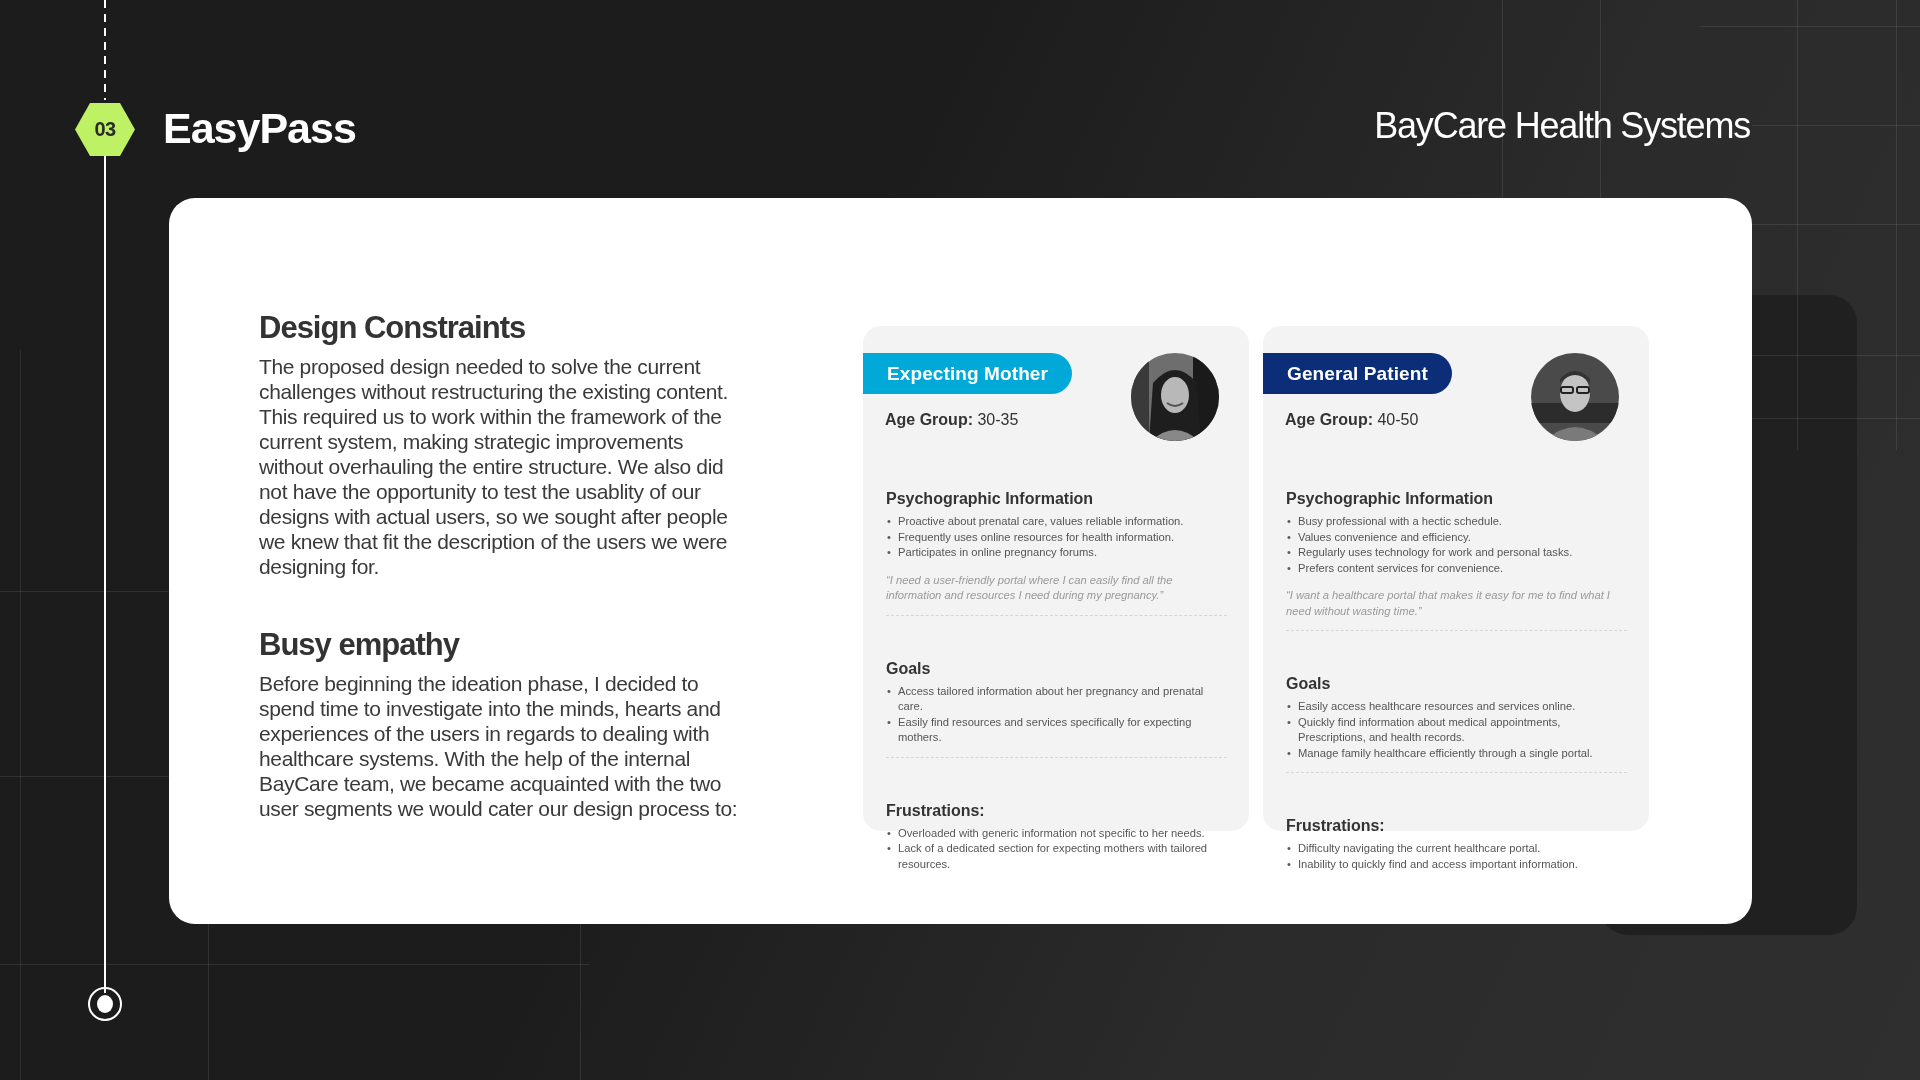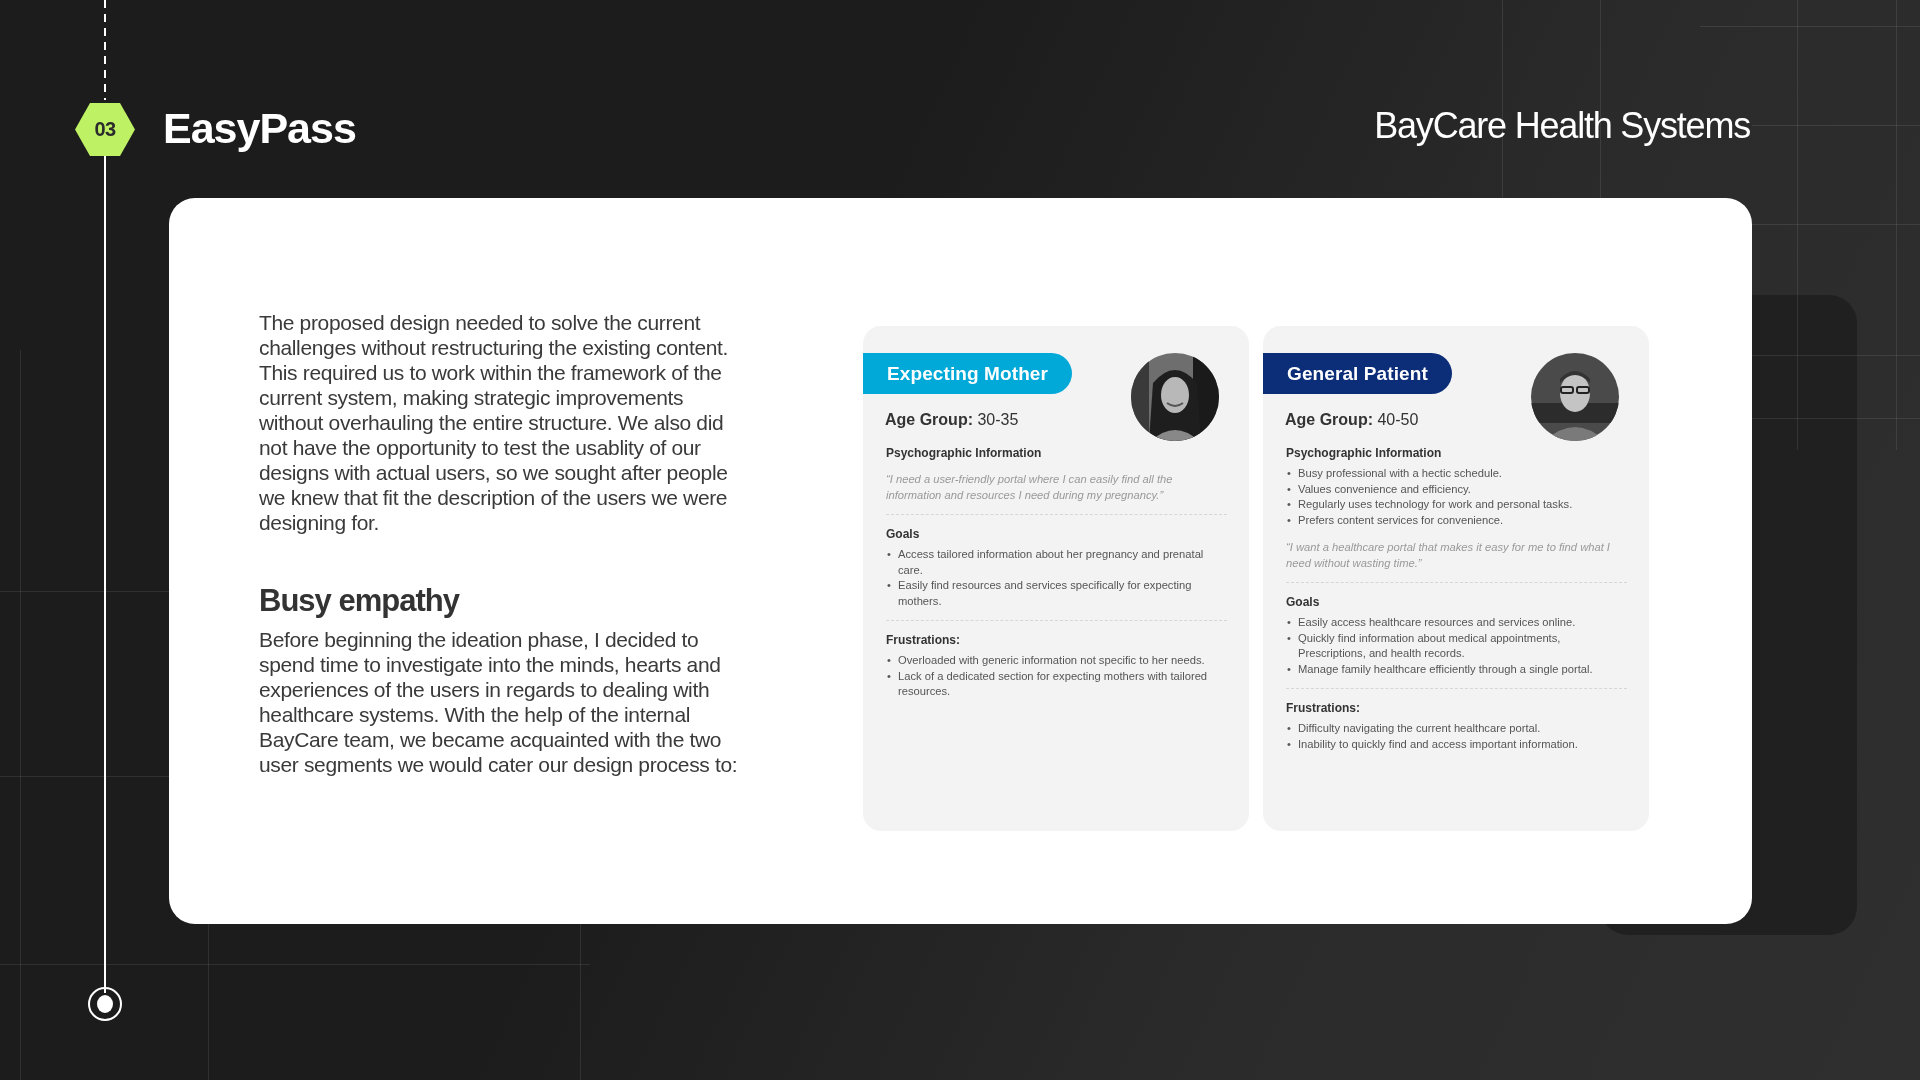--- a/index.html
+++ b/index.html
@@ -83,21 +83,21 @@
   }
   .persona-photo {
     position: absolute; right: 30px; top: 27px; width: 88px; height: 88px; border-radius: 50%;
     overflow: hidden;
   }
   .persona-age {
     position: absolute; left: 22px; top: 85px; font-size: 16px; color: #333;
   }
   .persona-age b { font-weight: 700; }
   .persona-content { position: absolute; left: 23px; top: 120px; right: 22px; }
-  .persona-subhead { font-size: 12px; font-weight: 700; color: #333; margin-bottom: 6px; }
+  .persona-subhead { font-size: 16px; font-weight: 700; color: #333; margin-bottom: 6px; margin-top: 44px; }
   .persona-list { list-style: none; font-size: 11.2px; line-height: 15.5px; color: #555; }
   .persona-list li { position: relative; padding-left: 12px; }
   .persona-list li::before { content: "•"; position: absolute; left: 1px; top: 0; color: #555; }
   .persona-quote {
     font-style: italic; font-size: 11.2px; line-height: 15.5px; color: #999; margin-top: 12px;
   }
   .persona-divider {
     border: none; border-top: 1px dashed #d6d6d6; margin: 11px 0 12px 0;
   }
 </style>
@@ -129,20 +129,21 @@
 <div class="timeline-end">
     <div class="dot"></div>
   </div>
 
 <div class="project-title">EasyPass</div>
 <div class="client-name">BayCare Health Systems</div>
 
 <div class="panel">
   <div class="text-col">
     <div class="section">
+      <h2 class="section-heading">Design Constraints</h2>
       <p class="section-body">The proposed design needed to solve the current challenges without restructuring the existing content. This required us to work within the framework of the current system, making strategic improvements without overhauling the entire structure. We also did not have the opportunity to test the usablity of our designs with actual users, so we sought after people we knew that fit the description of the users we were designing for.</p>
     </div>
     <div class="section">
       <h2 class="section-heading">Busy empathy</h2>
       <p class="section-body">Before beginning the ideation phase, I decided to spend time to investigate into the minds, hearts and experiences of the users in regards to dealing with healthcare systems. With the help of the internal BayCare team, we became acquainted with the two user segments we would cater our design process to:</p>
     </div>
   </div>
 
   <div class="persona p1">
     <div class="persona-tag" style="background:#00a9d8;">Expecting Mother</div>
@@ -156,20 +157,25 @@
         <path d="M36 50 Q44 56 52 50" stroke="#555" stroke-width="2" fill="none"></path>
         <path d="M20 88 Q44 66 68 88 Z" fill="#888"></path>
       </svg>
     </div>
     <div class="persona-age">
       <b>Age Group:</b>
       <span>30-35</span>
     </div>
     <div class="persona-content">
       <div class="persona-subhead">Psychographic Information</div>
+      <ul class="persona-list">
+        <li>Proactive about prenatal care, values reliable information.</li>
+        <li>Frequently uses online resources for health information.</li>
+        <li>Participates in online pregnancy forums.</li>
+      </ul>
       <p class="persona-quote">“I need a user-friendly portal where I can easily find all the information and resources I need during my pregnancy.”</p>
       <hr class="persona-divider">
       <div class="persona-subhead">Goals</div>
       <ul class="persona-list">
         <li>Access tailored information about her pregnancy and prenatal care.</li>
         <li>Easily find resources and services specifically for expecting mothers.</li>
       </ul>
       <hr class="persona-divider">
       <div class="persona-subhead">Frustrations:</div>
       <ul class="persona-list">

